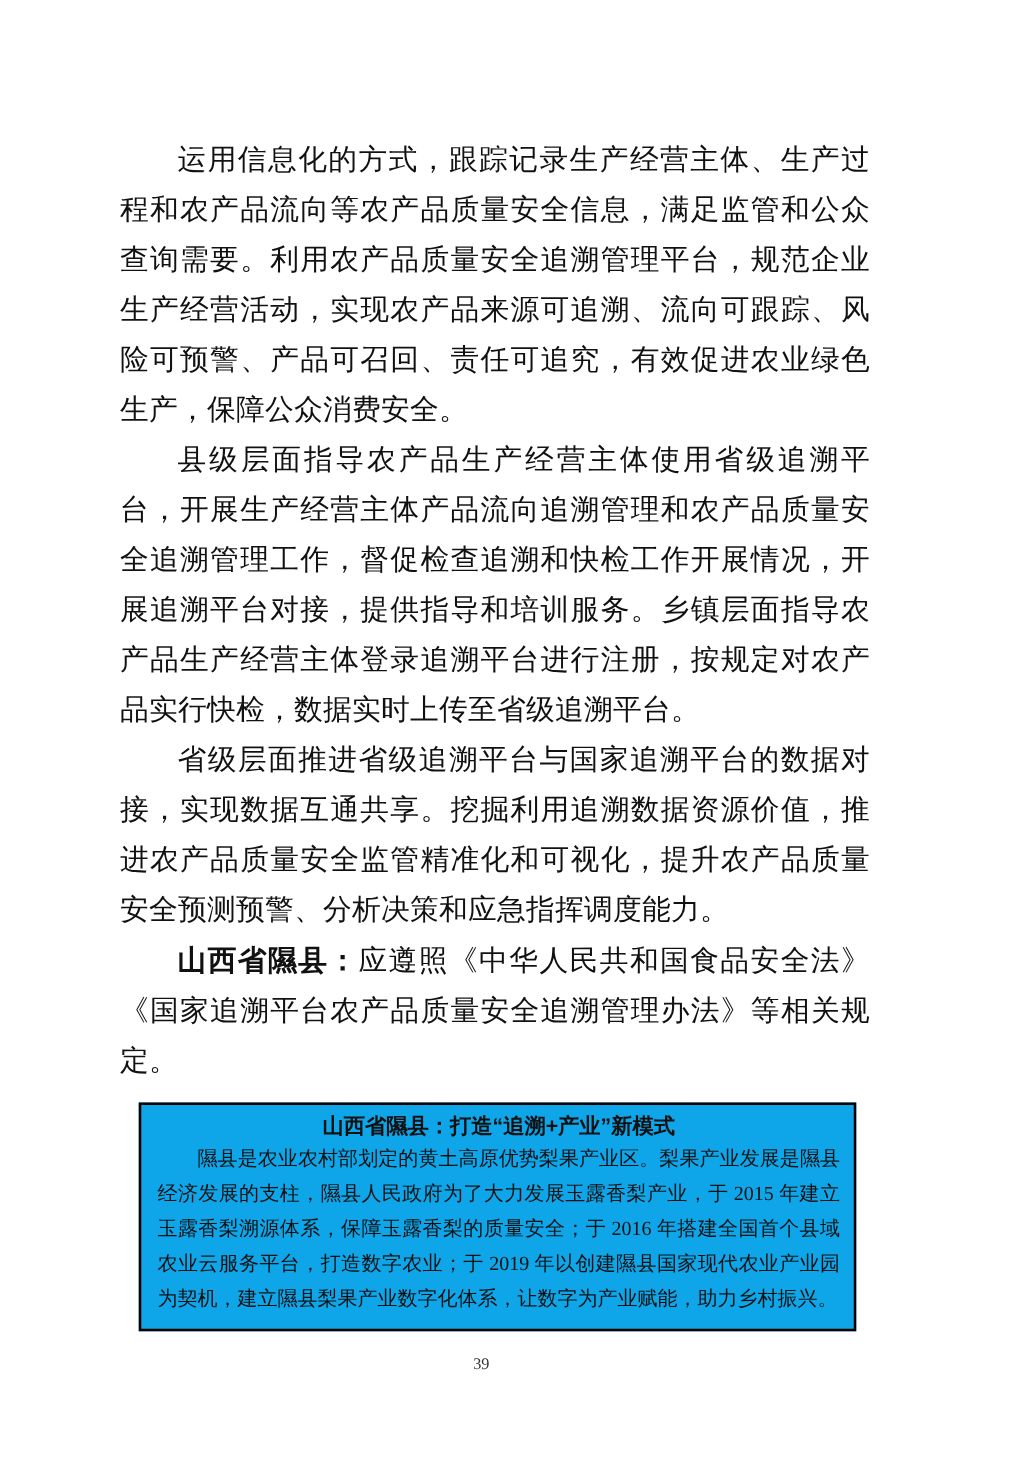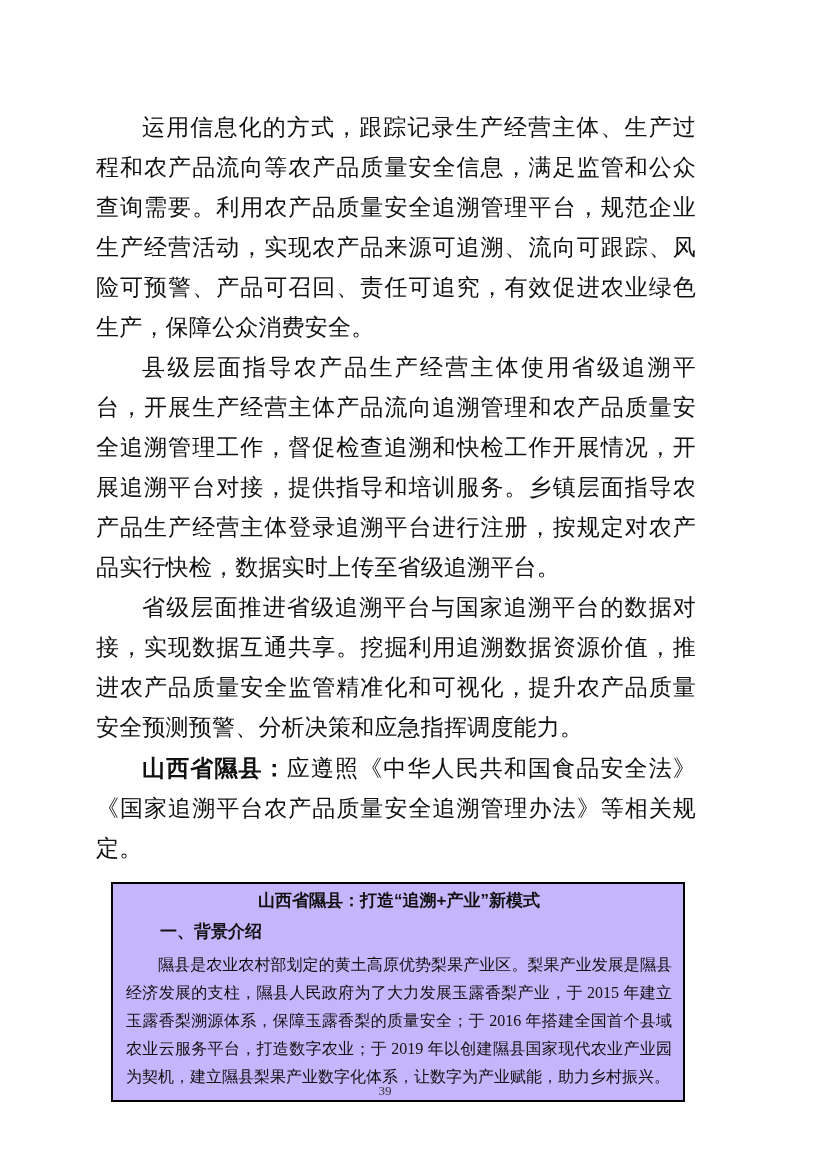--- a/index.html
+++ b/index.html
@@ -29,21 +29,21 @@
   .note-label {
     font-family: "Liberation Sans", "DejaVu Sans", sans-serif;
     font-weight: bold;
   }
   .case-box {
     margin-top: 13px;
     margin-left: 15px;
     width: 574px;
     border: 2px solid #000000;
     padding: 4px 11px 9px 13px;
-    background: #c4b5fd;
+    background: #0ea5e9;
   }
   .case-title {
     font-family: "Liberation Sans", "DejaVu Sans", sans-serif;
     font-weight: bold;
     font-size: 17px;
     line-height: 26px;
     text-align: center;
   }
   .case-heading {
     font-weight: bold;
@@ -78,19 +78,18 @@
   <p class="para">运用信息化的方式，跟踪记录生产经营主体、生产过程和农产品流向等农产品质量安全信息，满足监管和公众查询需要。利用农产品质量安全追溯管理平台，规范企业生产经营活动，实现农产品来源可追溯、流向可跟踪、风险可预警、产品可召回、责任可追究，有效促进农业绿色生产，保障公众消费安全。</p>
 
   <p class="para">县级层面指导农产品生产经营主体使用省级追溯平台，开展生产经营主体产品流向追溯管理和农产品质量安全追溯管理工作，督促检查追溯和快检工作开展情况，开展追溯平台对接，提供指导和培训服务。乡镇层面指导农产品生产经营主体登录追溯平台进行注册，按规定对农产品实行快检，数据实时上传至省级追溯平台。</p>
 
   <p class="para">省级层面推进省级追溯平台与国家追溯平台的数据对接，实现数据互通共享。挖掘利用追溯数据资源价值，推进农产品质量安全监管精准化和可视化，提升农产品质量安全预测预警、分析决策和应急指挥调度能力。</p>
 
   <p class="para"><span class="note-label">山西省隰县：</span><span>应遵照《中华人民共和国食品安全法》《国家追溯平台农产品质量安全追溯管理办法》等相关规定。</span></p>
 
   <div class="case-box">
     <div class="case-title">山西省隰县：打造“追溯+产业”新模式</div>
-    <div class="case-heading">一、背景介绍</div>
     <p class="case-body">隰县是农业农村部划定的黄土高原优势梨果产业区。梨果产业发展是隰县经济发展的支柱，隰县人民政府为了大力发展玉露香梨产业，于 2015 年建立玉露香梨溯源体系，保障玉露香梨的质量安全；于 2016 年搭建全国首个县域农业云服务平台，打造数字农业；于 2019 年以创建隰县国家现代农业产业园为契机，建立隰县梨果产业数字化体系，让数字为产业赋能，助力乡村振兴。</p>
   </div>
 
 </div>
 
 <div class="page-number">39</div>
 
 </body></html>

